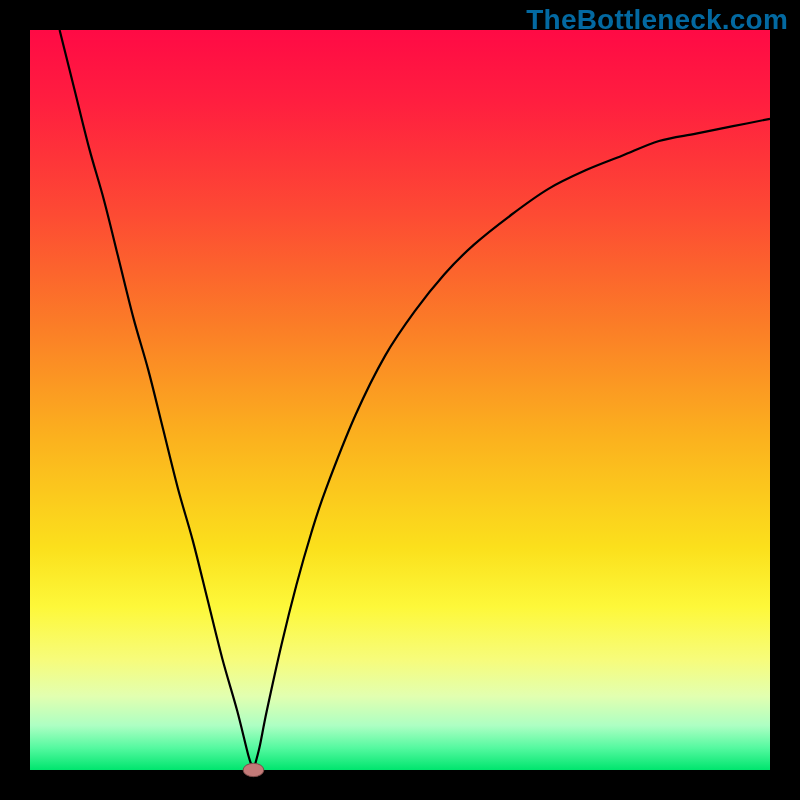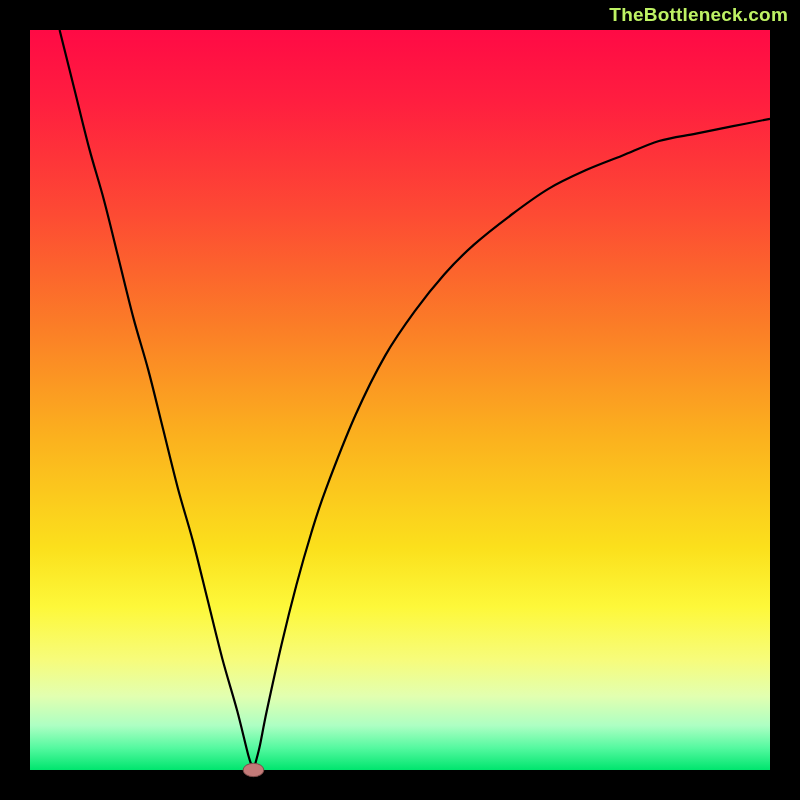--- a/index.html
+++ b/index.html
@@ -14,22 +14,22 @@
   .frame {
     position: relative;
     width: 800px;
     height: 800px;
     background: #000;
   }
   .watermark {
     position: absolute;
     top: 4px;
     right: 12px;
-    color: #bef264;
-    font-size: 19px;
+    color: #0369a1;
+    font-size: 28px;
     font-weight: 600;
     letter-spacing: 0.2px;
     z-index: 30;
   }
   svg {
     position: absolute;
     top: 0;
     left: 0;
   }
 </style>

